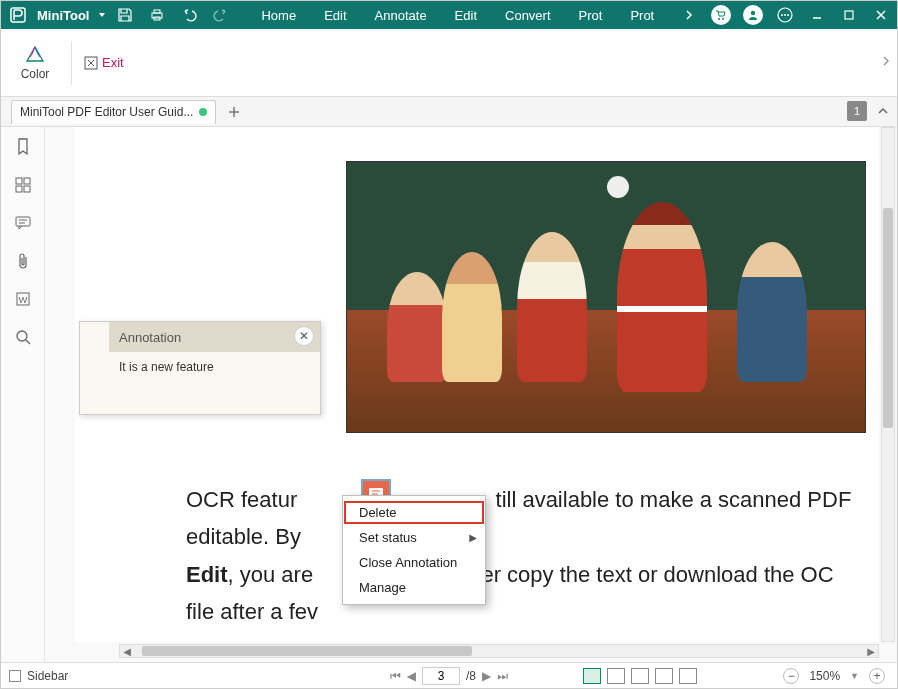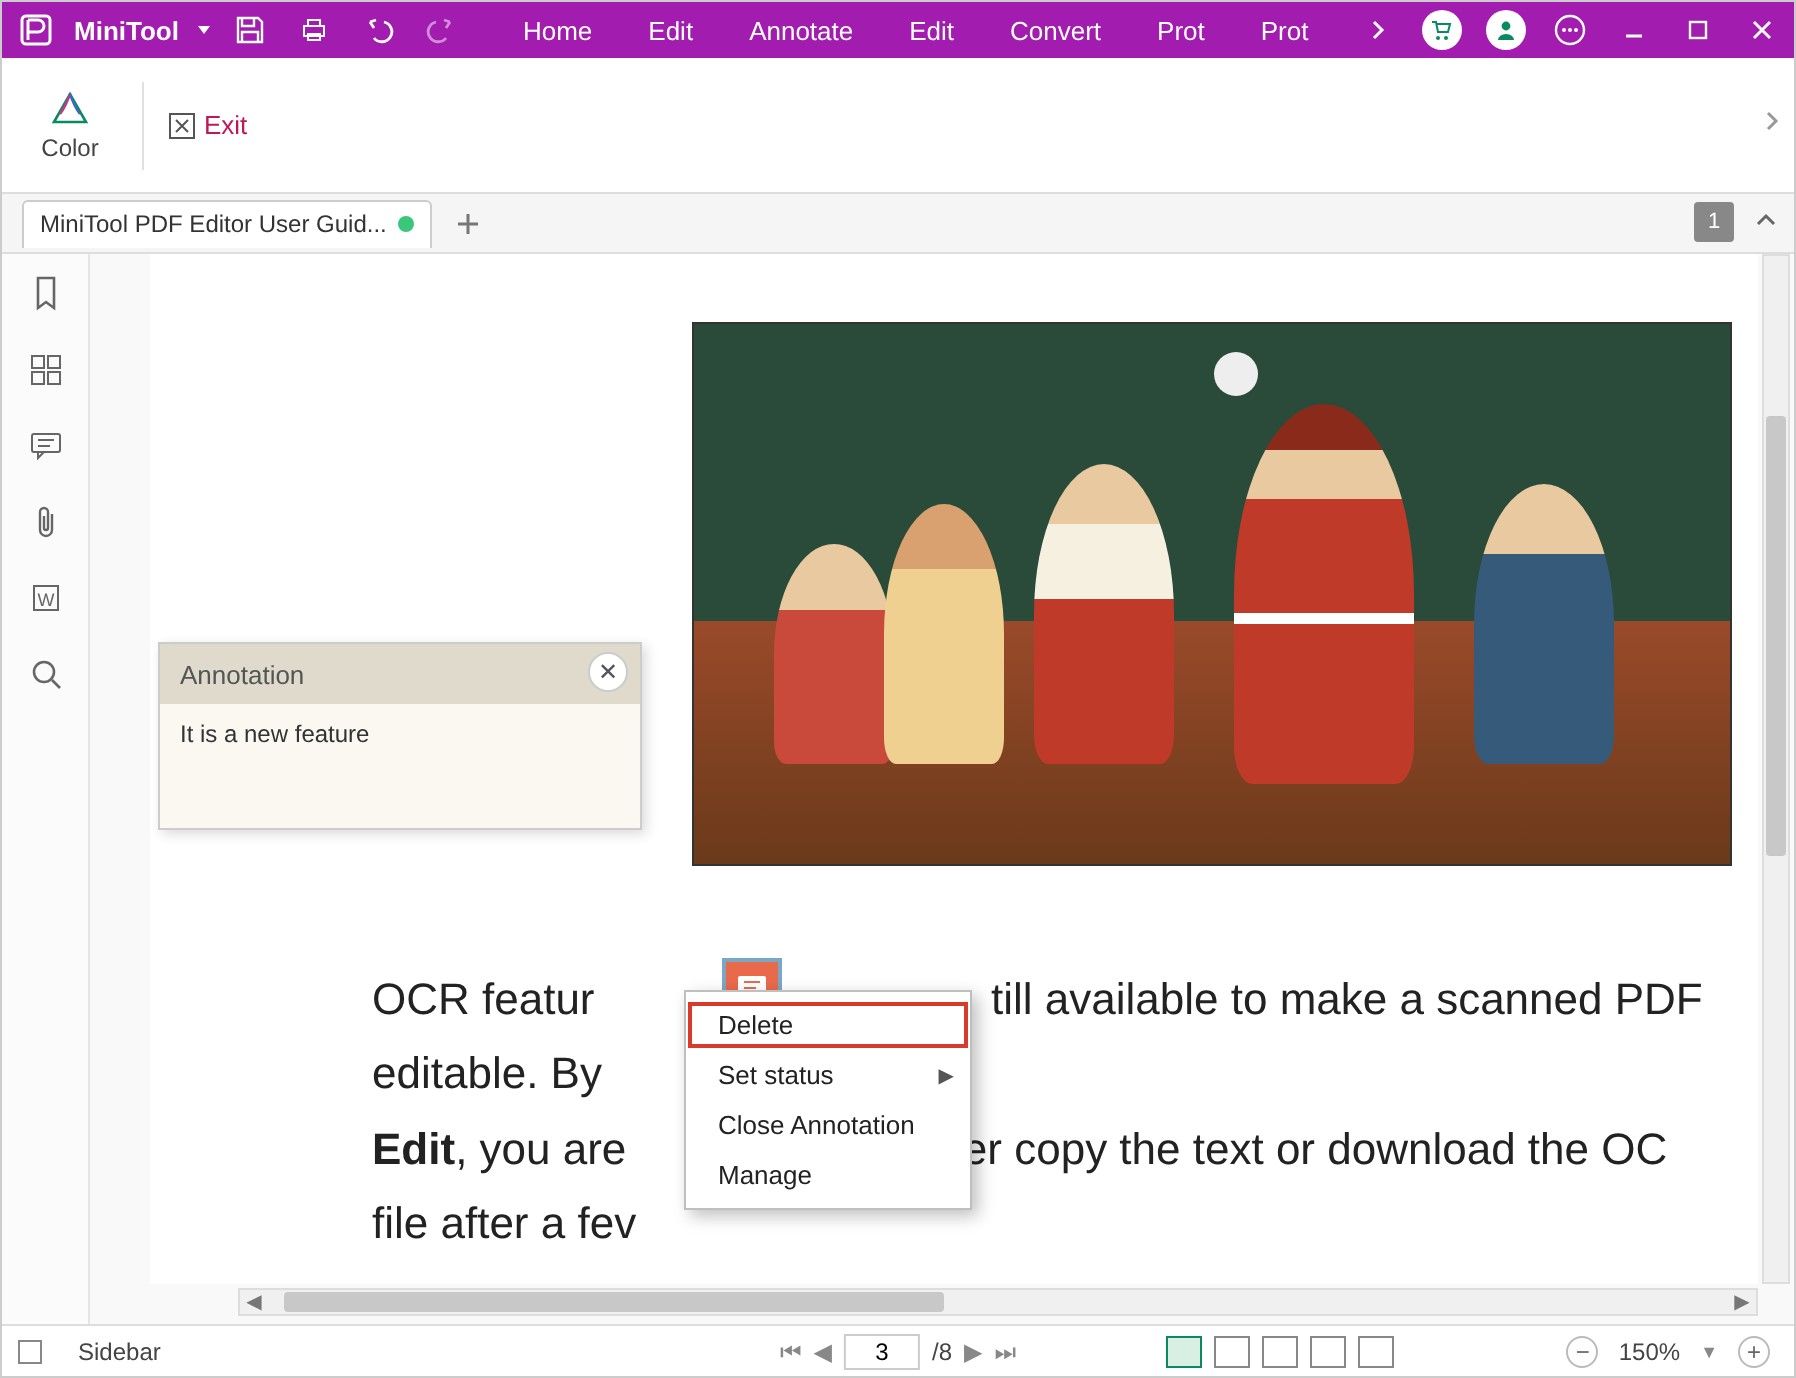--- a/index.html
+++ b/index.html
@@ -1,19 +1,19 @@
 <!DOCTYPE html>
 <html><head>
 <meta charset="utf-8">
 <style>
 * { box-sizing: border-box; margin: 0; padding: 0; font-family: "Segoe UI", Arial, sans-serif; }
 body { width: 898px; height: 689px; background: #fff; overflow: hidden; position: relative; border: 1px solid #ccc; }
 
 
-.titlebar { height: 28px; background: #a21caf; display: flex; align-items: center; color: #fff; font-size: 13px; }
+.titlebar { height: 28px; background: #0f766e; display: flex; align-items: center; color: #fff; font-size: 13px; }
 .titlebar .logo { width: 26px; height: 26px; display: flex; align-items: center; justify-content: center; margin-left: 4px; }
 .titlebar .brand { font-weight: 600; padding: 0 6px; }
 .titlebar .dd { width: 14px; display: flex; align-items: center; justify-content: center; }
 .titlebar .qicon { width: 32px; height: 28px; display: flex; align-items: center; justify-content: center; }
 .titlebar .menu { display: flex; align-items: flex-start; height: 28px; margin-left: 10px; }
 .titlebar .menu span { padding: 0 14px; height: 28px; display: flex; align-items: center; cursor: pointer; }
 .titlebar .right { margin-left: auto; display: flex; align-items: center; height: 28px; }
 .titlebar .rbtn { width: 32px; height: 28px; display: flex; align-items: center; justify-content: center; }
 .circ { width: 20px; height: 20px; border-radius: 50%; background: #fff; display: flex; align-items: center; justify-content: center; }
 
@@ -36,21 +36,21 @@
 
 
 .workarea { position: absolute; top: 126px; bottom: 26px; left: 0; right: 0; display: flex; }
 .leftbar { width: 44px; background: #fbfbfb; border-right: 1px solid #e5e5e5; display: flex; flex-direction: column; align-items: center; padding-top: 10px; gap: 18px; color: #666; }
 .leftbar .ic { width: 20px; height: 20px; display: flex; align-items: center; justify-content: center; }
 
 .canvas-wrap { flex: 1; position: relative; background: #f9f9f9; overflow: hidden; }
 .page { position: absolute; left: 30px; top: 0; right: 18px; bottom: 20px; background: #fff; }
 
 
-.annot-pop { position: absolute; left: 78px; top: 320px; width: 242px; background: #fbf8f1; border: 1px solid #ccc; box-shadow: 2px 2px 6px rgba(0,0,0,0.15); }
+.annot-pop { position: absolute; left: 78px; top: 320px; width: 242px; background: #fbf8f1; border: 1px solid #ccc; box-shadow: 2px 2px 6px rgba(0,0,0,0.15); padding-left: 29px; }
 .annot-pop .hdr { height: 30px; background: #e0dacc; display: flex; align-items: center; padding: 0 10px; font-size: 13px; color: #555; position: relative; }
 .annot-pop .hdr .close { position: absolute; right: 6px; top: 4px; width: 20px; height: 20px; border-radius: 50%; background: #fff; border: 1px solid #ccc; display: flex; align-items: center; justify-content: center; font-size: 12px; color: #555; }
 .annot-pop .body { padding: 8px 10px 40px 10px; font-size: 12px; color: #333; }
 .annot-pop .meta { display: flex; justify-content: space-between; font-size: 12px; color: #666; margin-bottom: 4px; }
 
 
 .doc-img { position: absolute; left: 345px; top: 160px; width: 520px; height: 272px; border: 1px solid #333; background: linear-gradient(#2a4a3a 0%, #2a4a3a 55%, #9a4a2a 55%, #6a3a1a 100%); overflow: hidden; }
 .doc-img .ribbon-text { position: absolute; bottom: 14px; left: 50%; transform: translateX(-50%); font-family: cursive; font-style: italic; color: #f5b560; font-size: 22px; text-shadow: 1px 1px 2px #000; white-space: nowrap; }
 .ball { position: absolute; top: 14px; left: 260px; width: 22px; height: 22px; border-radius: 50%; background: #eee; }
 .person { position: absolute; bottom: 50px; border-radius: 50% 50% 10% 10%; }
@@ -76,21 +76,21 @@
 
 
 .hscroll { position: absolute; left: 74px; bottom: 4px; right: 18px; height: 14px; background: #f0f0f0; border: 1px solid #ddd; display: flex; align-items: center; }
 .hscroll .arr { width: 14px; height: 12px; display: flex; align-items: center; justify-content: center; color: #777; font-size: 10px; }
 .hscroll .thumb { height: 10px; background: #c8c8c8; border-radius: 2px; }
 .vscroll { position: absolute; right: 2px; top: 0; bottom: 20px; width: 14px; background: #f0f0f0; border: 1px solid #ddd; }
 .vscroll .thumb { position: absolute; left: 1px; width: 10px; background: #c8c8c8; border-radius: 2px; }
 
 
 .status { position: absolute; bottom: 0; left: 0; right: 0; height: 26px; background: #fff; border-top: 1px solid #ddd; display: flex; align-items: center; font-size: 12px; color: #444; }
-.status .sb-left { display: flex; align-items: center; gap: 18px; padding-left: 8px; }
+.status .sb-left { display: flex; align-items: center; gap: 6px; padding-left: 8px; }
 .status .nav { position: absolute; left: 50%; transform: translateX(-50%); display: flex; align-items: center; gap: 6px; }
 .status .nav .pg-input { width: 38px; height: 18px; border: 1px solid #ccc; text-align: center; font-size: 12px; }
 .status .views { position: absolute; right: 200px; display: flex; gap: 6px; }
 .status .views .v { width: 18px; height: 16px; border: 1px solid #888; }
 .status .views .v.active { border-color: #0a8a5f; background: #d8f0e4; }
 .status .zoom { position: absolute; right: 12px; display: flex; align-items: center; gap: 10px; }
 .status .zoom .zbtn { width: 16px; height: 16px; border: 1px solid #bbb; border-radius: 50%; display: flex; align-items: center; justify-content: center; font-size: 12px; color: #666; }
 .chk { width: 12px; height: 12px; border: 1px solid #888; display: inline-block; }
 </style>
 </head>

